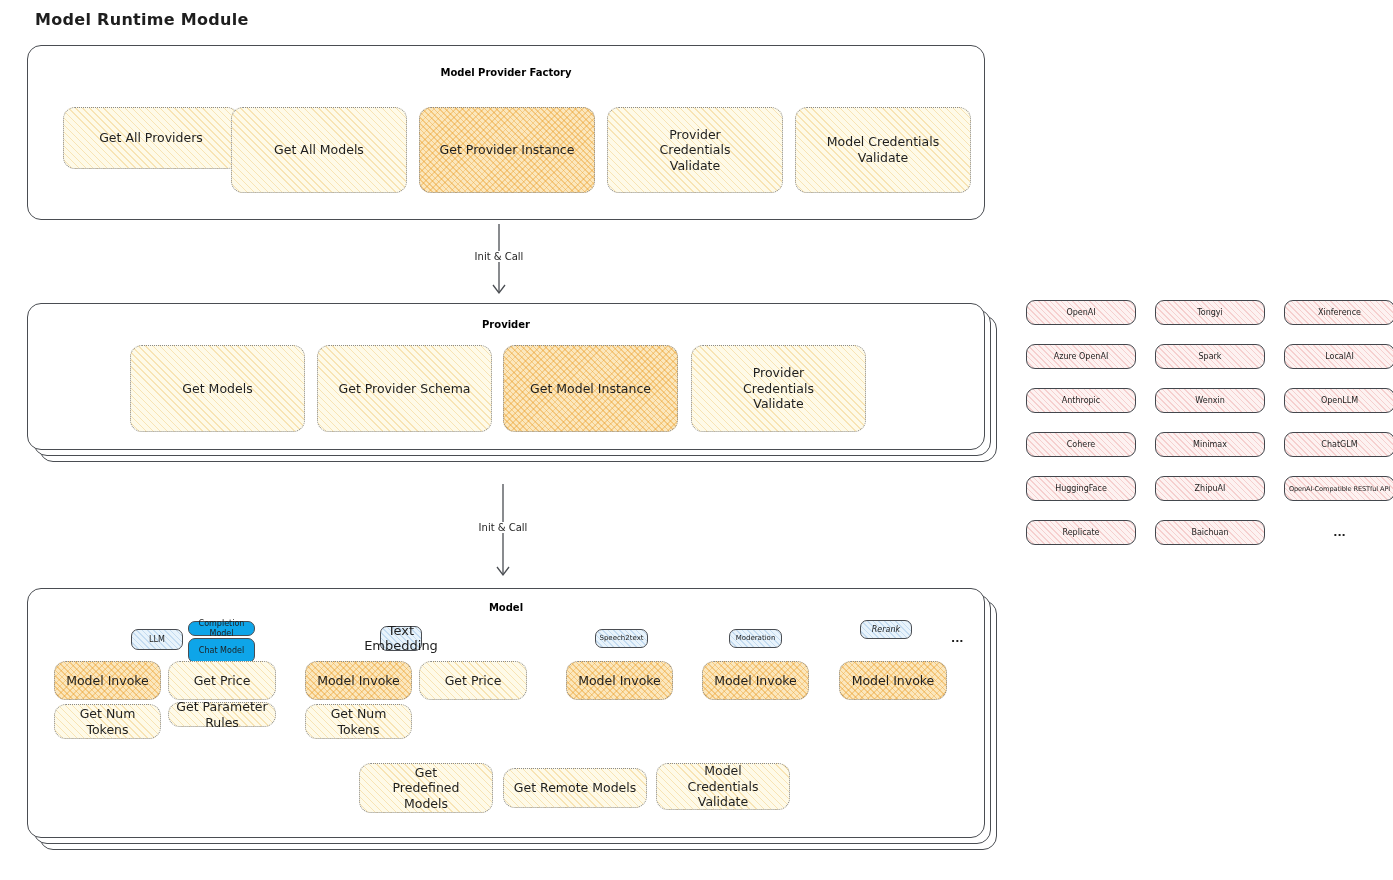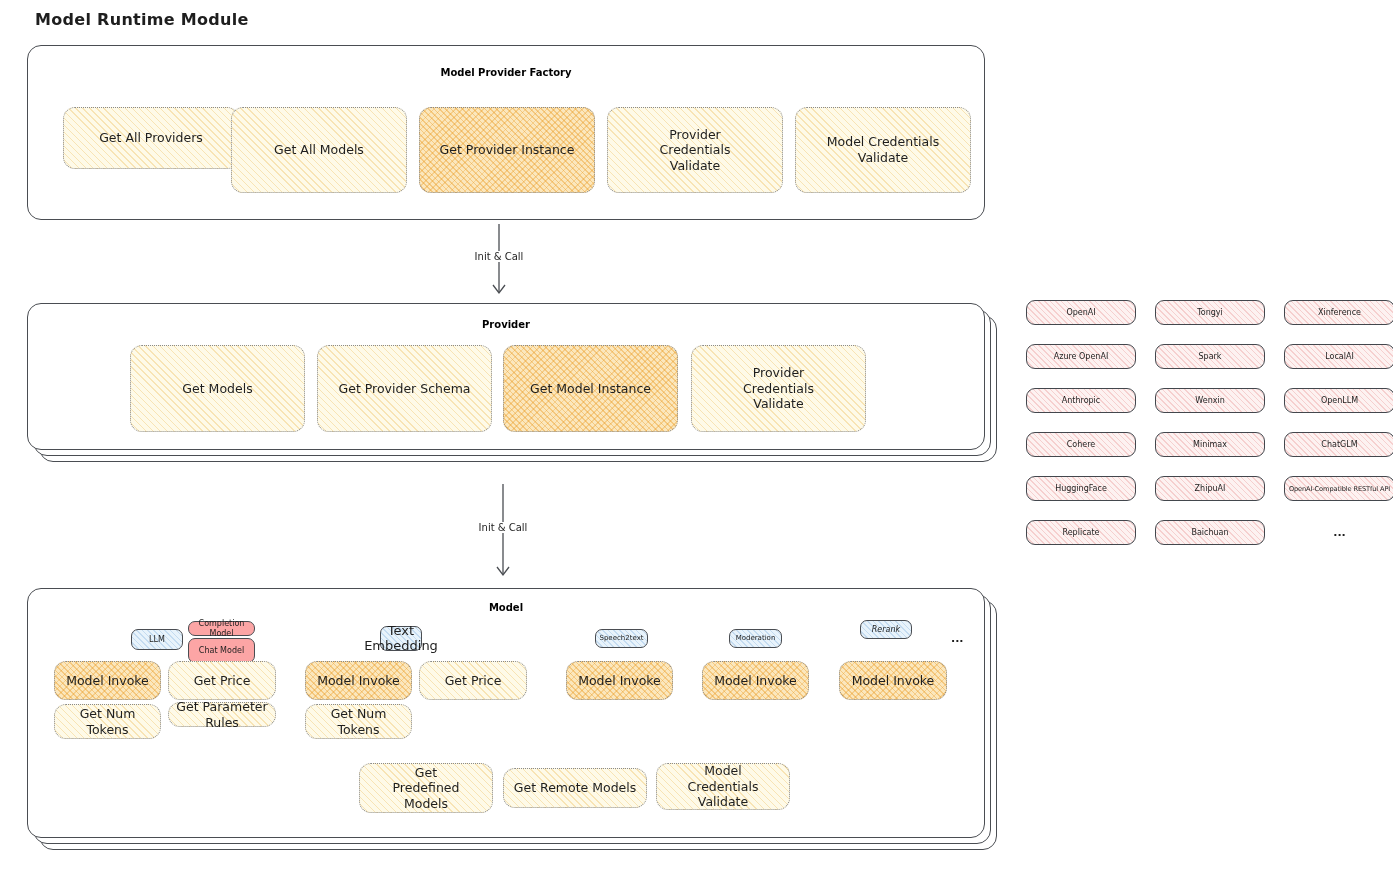--- a/index.html
+++ b/index.html
@@ -32,21 +32,21 @@
   .op.dark{
     background-color:#fbe7bd;
     background-image:
       repeating-linear-gradient(45deg,rgba(233,150,25,.38) 0 1.2px,transparent 1.2px 4px),
       repeating-linear-gradient(135deg,rgba(233,150,25,.30) 0 1.2px,transparent 1.2px 5px);
   }
   
   .tag{
     position:absolute;display:flex;align-items:center;justify-content:center;text-align:center;
     border:1.1px solid #4a4d52;border-radius:7px;font-size:8px;line-height:1.15;
-    box-sizing:border-box;color:#1e1e1e;background:#fca5a5;padding:1px 3px;
+    box-sizing:border-box;color:#1e1e1e;background:#0ea5e9;padding:1px 3px;
   }
   .tag.blue{
     background-color:#e8f3fb;
     background-image:repeating-linear-gradient(45deg,rgba(90,150,210,.25) 0 1px,transparent 1px 4px);
   }
   .dots{position:absolute;font-size:11px;font-weight:bold;color:#1e1e1e;}
   
   .providers-grid{
     position:absolute;left:1026px;top:300px;width:352px;
     display:grid;grid-template-columns:110px 110px 111px;grid-auto-rows:25px;

